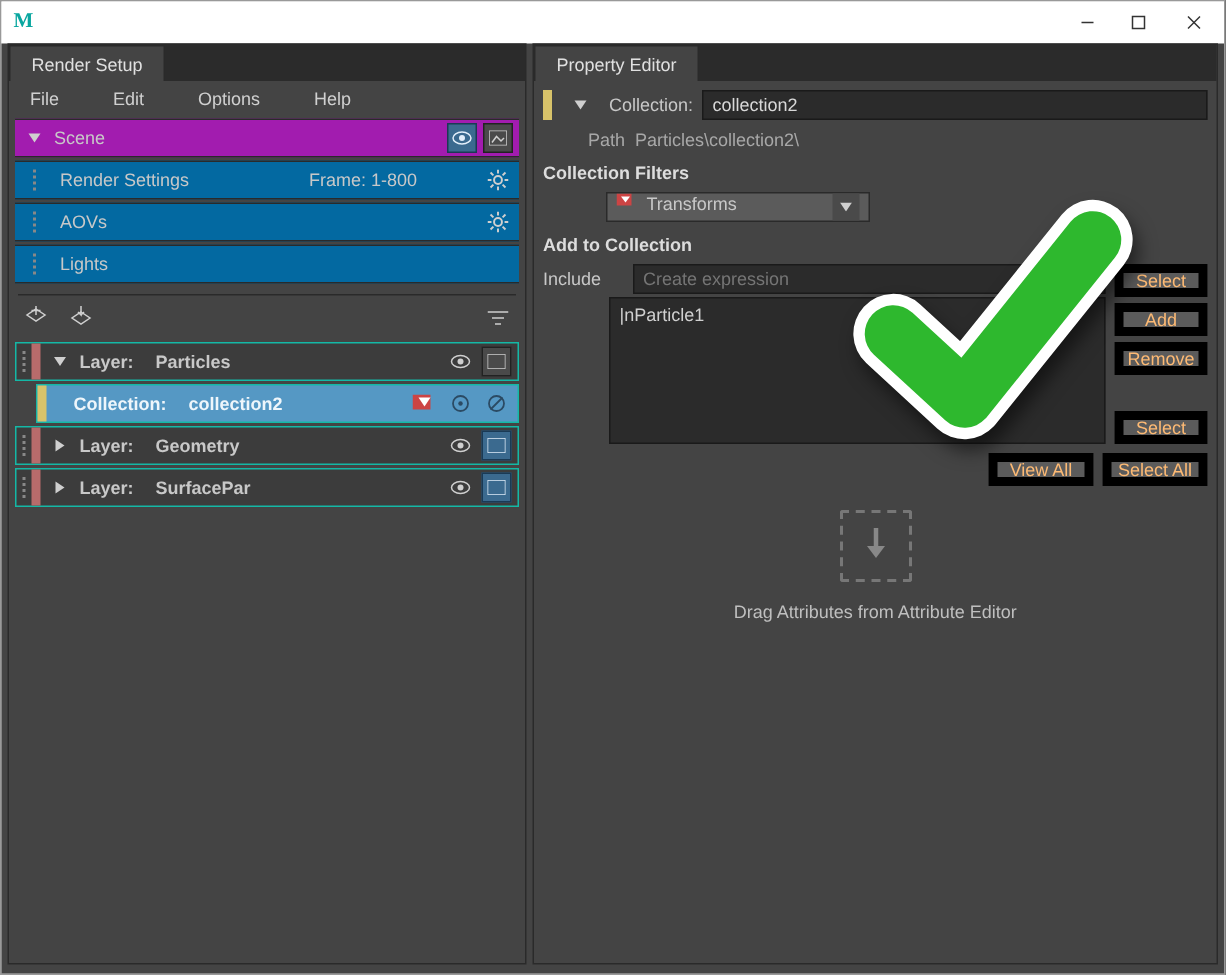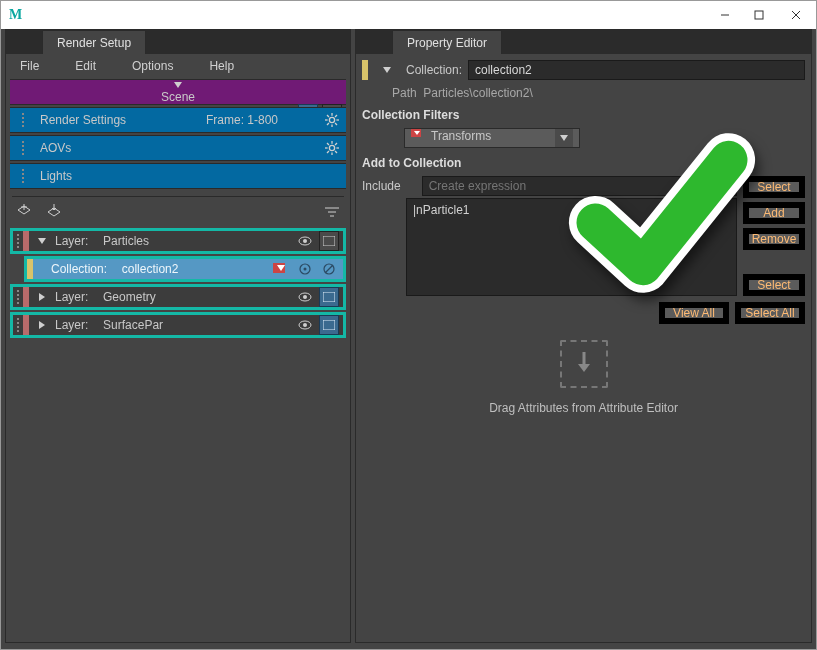--- a/index.html
+++ b/index.html
@@ -8,34 +8,34 @@
   .titlebar { height: 28px; background: #ffffff; display: flex; align-items: center; justify-content: space-between; padding: 0 0 0 8px; }
   .titlebar-left { display: flex; align-items: center; gap: 6px; }
   .win-controls { display: flex; }
   .win-btn { width: 34px; height: 24px; display: flex; align-items: center; justify-content: center; color: #333; font-size: 10px; cursor: default; }
   .win-btn.close { width: 40px; }
   .content { flex: 1; display: flex; background: #444444; gap: 4px; padding: 0 4px 6px 4px; }
   .panel { background: #444444; border: 1px solid #2a2a2a; display: flex; flex-direction: column; }
   .left-panel { width: 346px; }
   .right-panel { flex: 1; }
   .panel-tab-row { height: 24px; background: #2b2b2b; display: flex; align-items: flex-end; }
-  .panel-tab { background: #444444; color: #e0e0e0; padding: 4px 14px 4px 14px; border: 1px solid #2a2a2a; border-bottom: none; height: 24px; display: flex; align-items: center; font-size: 12px; margin-left: 36px; }
+  .panel-tab { background: #444444; color: #e0e0e0; padding: 4px 14px 4px 14px; border: 1px solid #2a2a2a; border-bottom: none; height: 24px; display: flex; align-items: center; font-size: 12px; }
   .menu-row { height: 24px; display: flex; align-items: center; gap: 36px; padding: 0 14px; }
   .menu-item { color: #d0d0d0; cursor: default; }
   .row { height: 26px; background: #0369a1; border: 1px solid #2a2a2a; border-left: none; border-right: none; display: flex; align-items: center; margin: 1px 4px; position: relative; }
-  .row.scene { background: #701a75; flex-direction: column; }
+  .row.scene { background: #a21caf; }
   .tw { width: 14px; height: 14px; display: inline-flex; align-items: center; justify-content: center; margin: 0 6px; }
   .tw svg { display: block; }
   .row-label { flex: 0 0 auto; }
   .row-spacer { flex: 1; }
   .row-icons { display: flex; align-items: center; gap: 4px; margin-left: auto; padding-right: 4px; }
   .ic { width: 20px; height: 20px; display: inline-flex; align-items: center; justify-content: center; color: #cfcfcf; }
   .ic.box { border: 1px solid #222; background: #4a4a4a; }
   .ic.blue-box { border: 1px solid #1a3a55; background: #3b6a8f; color: #e2eefa; }
-  .layer-row { height: 26px; border: 3px solid #14b8a6; display: flex; align-items: center; margin: 1px 4px; }
+  .layer-row { height: 26px; border: 1px solid #14b8a6; display: flex; align-items: center; margin: 1px 4px; font-weight: bold; }
   .color-strip { width: 6px; align-self: stretch; }
   .reddish { background: #b86b6b; }
   .yellowish { background: #d8c36a; }
   .layer-label { display: flex; align-items: center; gap: 4px; }
   .layer-bg { background: #3c3c3c; }
   .collection-bg { background: #5598c4; color: #eef6fb; }
   .toolbar-row { height: 30px; display: flex; align-items: center; justify-content: space-between; padding: 0 8px; }
   .tool-group { display: flex; align-items: center; gap: 10px; }
   .hr { height: 1px; background: #2a2a2a; margin: 0 6px; }
   .right-body { flex: 1; padding: 6px 6px 6px 6px; display: flex; flex-direction: column; gap: 6px; overflow: hidden; }

